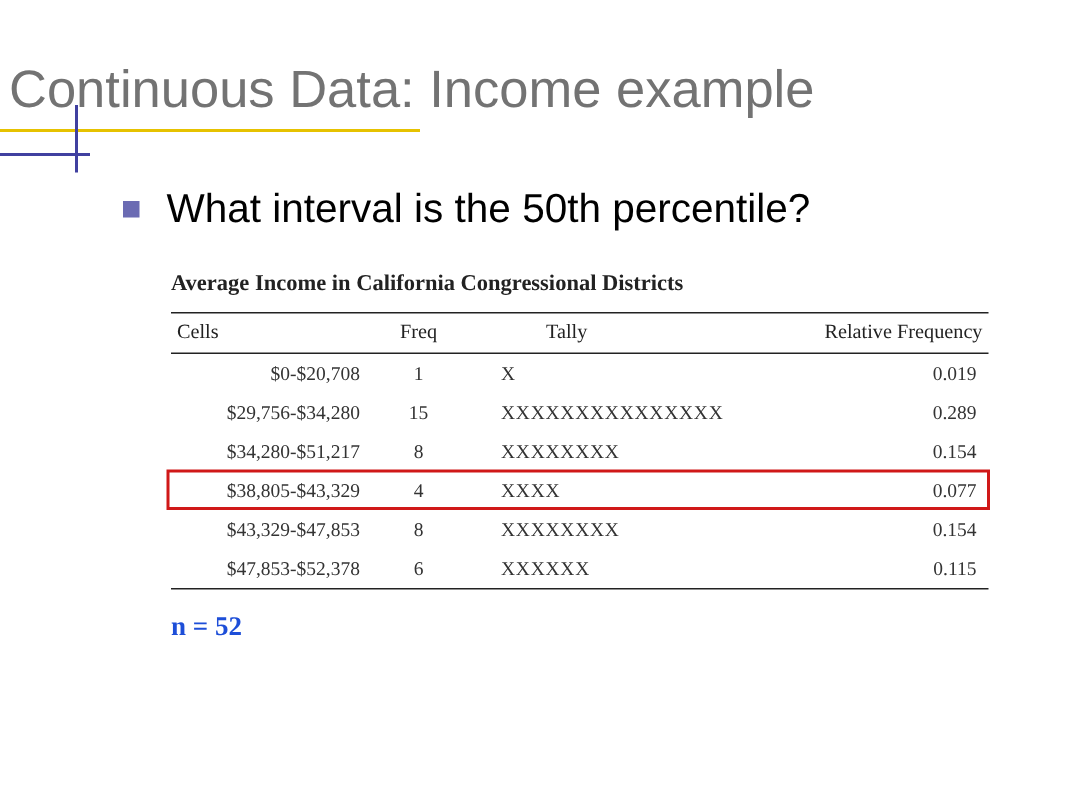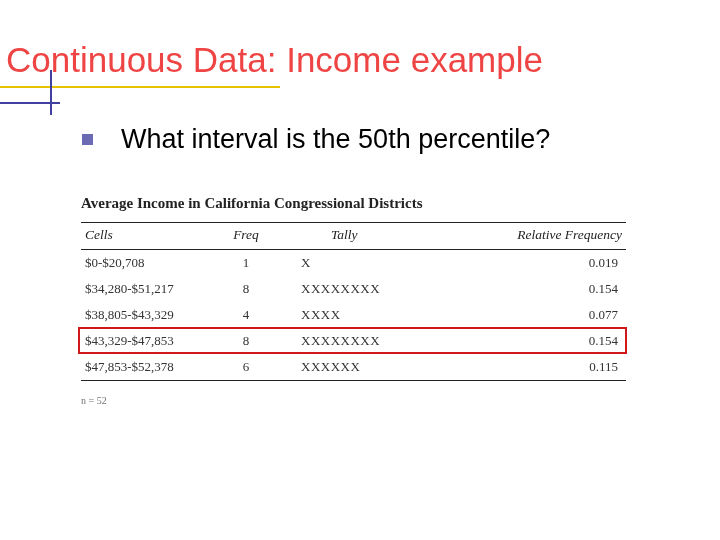--- a/index.html
+++ b/index.html
@@ -15,21 +15,21 @@
   }
   .slide {
     width: 720px;
     height: 540px;
     position: relative;
     padding: 40px 0 0 0;
   }
   .title {
     font-size: 35px;
     font-weight: 400;
-    color: #ef4444;
+    color: #737373;
     letter-spacing: 0;
     margin-left: 6px;
     white-space: nowrap;
   }
   .title-underline {
     position: relative;
     margin-top: 6px;
     height: 30px;
   }
   .yellow-line {
@@ -57,36 +57,36 @@
     background: #4040a0;
   }
   .body {
     margin-top: 8px;
     padding-left: 82px;
     padding-right: 30px;
   }
   .bullet-row {
     display: flex;
     align-items: flex-start;
-    gap: 28px;
+    gap: 18px;
   }
   .bullet {
     width: 11px;
     height: 11px;
     background: #6b6bb3;
     margin-top: 10px;
     flex-shrink: 0;
   }
   .bullet-text {
     font-size: 27px;
     letter-spacing: 0;
   }
   .table-wrap {
-    margin-top: 40px;
-    padding-left: 81px;
+    margin-top: 26px;
+    padding-left: 114px;
     padding-right: 30px;
     font-family: "Times New Roman", Times, serif;
     color: #222;
   }
   .table-title {
     font-size: 15px;
     font-weight: bold;
     margin-bottom: 10px;
   }
   table {
@@ -94,54 +94,53 @@
     width: 545px;
   }
   thead th {
     font-family: "Times New Roman", Times, serif;
     font-size: 13.5px;
     font-weight: 400;
     text-align: left;
     padding: 4px 4px 6px 4px;
     border-top: 1.5px solid #222;
     border-bottom: 1.5px solid #222;
-    font-style: italic;
   }
   thead th.col-freq { text-align: center; width: 70px; }
   thead th.col-tally { text-align: left; padding-left: 50px; width: 230px; }
   thead th.col-relf { text-align: right; width: 115px; }
   thead th.col-cells { width: 130px; }
   tbody td {
     font-family: "Times New Roman", Times, serif;
     font-size: 13px;
     font-weight: 400;
     padding: 5px 4px;
     color: #333;
   }
-  tbody td.col-cells { text-align: left; }
+  tbody td.col-cells { text-align: right; }
   tbody td.col-freq { text-align: center; }
   tbody td.col-tally { text-align: left; padding-left: 20px; letter-spacing: 0.5px; }
   tbody td.col-relf { text-align: right; padding-right: 8px; }
   tbody tr.last-row td {
     border-bottom: 1.5px solid #222;
   }
   tbody tr.highlight-row td {
     position: relative;
   }
   .highlight-box {
     position: absolute;
     border: 2px solid #d01818;
     pointer-events: none;
   }
   .n-line {
     font-family: "Times New Roman", Times, serif;
-    font-size: 10px;
-    font-weight: normal;
+    font-size: 18px;
+    font-weight: bold;
     margin-top: 14px;
-    color: #737373;
+    color: #1d4ed8;
   }
 </style>
 </head>
 <body>
 
 <div class="slide">
   <div class="title">Continuous Data: Income example</div>
   <div class="title-underline">
     <div class="yellow-line"></div>
     <div class="blue-line"></div>
@@ -167,20 +166,26 @@
             <th class="col-relf">Relative Frequency</th>
           </tr>
         </thead>
         <tbody id="tbody">
             <tr>
               <td class="col-cells">$0-$20,708</td>
               <td class="col-freq">1</td>
               <td class="col-tally">X</td>
               <td class="col-relf">0.019</td>
             </tr>
+            <tr class="highlight-row">
+              <td class="col-cells">$29,756-$34,280</td>
+              <td class="col-freq">15</td>
+              <td class="col-tally">XXXXXXXXXXXXXXX</td>
+              <td class="col-relf">0.289</td>
+            </tr>
             <tr>
               <td class="col-cells">$34,280-$51,217</td>
               <td class="col-freq">8</td>
               <td class="col-tally">XXXXXXXX</td>
               <td class="col-relf">0.154</td>
             </tr>
             <tr>
               <td class="col-cells">$38,805-$43,329</td>
               <td class="col-freq">4</td>
               <td class="col-tally">XXXX</td>

